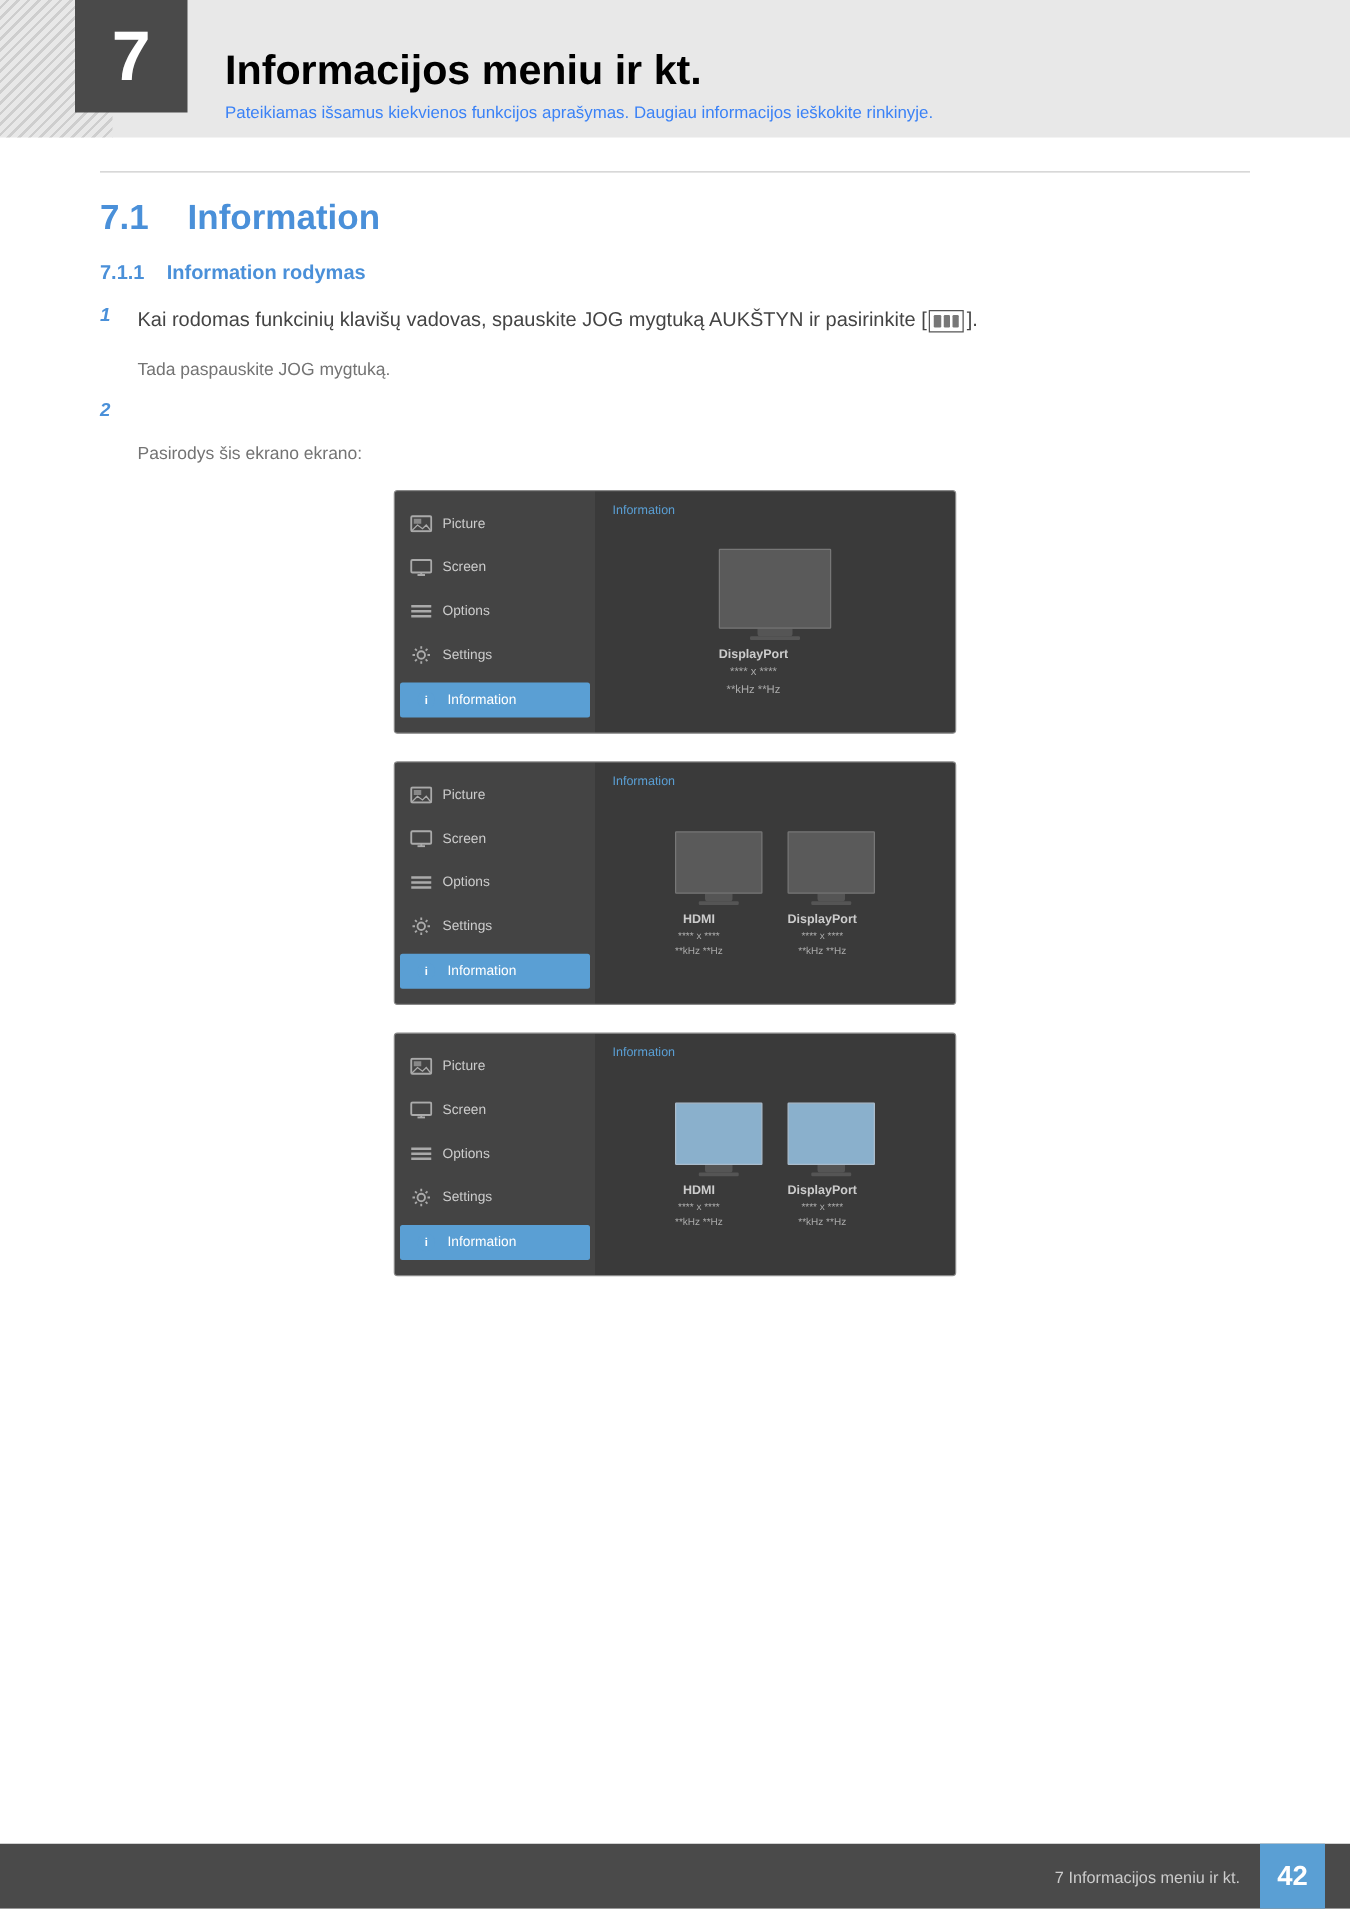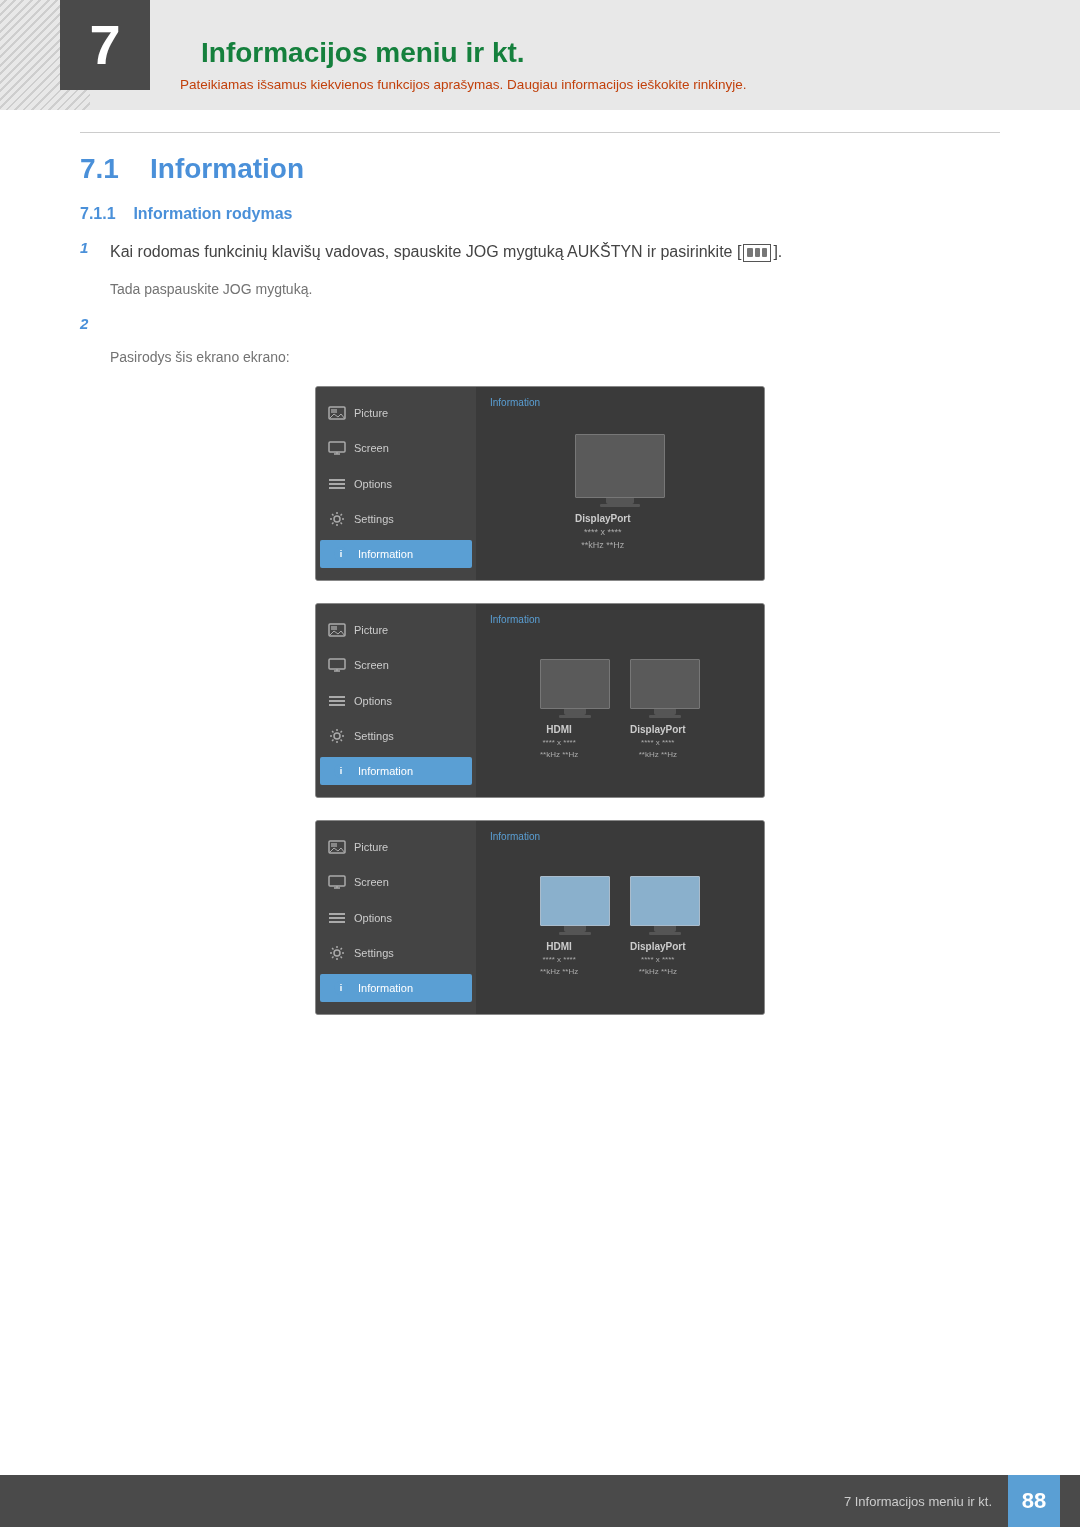--- a/index.html
+++ b/index.html
@@ -64,31 +64,30 @@
       z-index: 1;
     }
 
     
     .chapter-title {
       margin-left: 100px;
       margin-top: 18px;
       margin-bottom: 8px;
     }
     .chapter-title h1 {
-      font-size: 28px;
+      font-size: 33px;
       font-weight: bold;
-      color: #15803d;
+      color: #000000;
       line-height: 1.1;
-      margin-left: 21px;
     }
     .chapter-subtitle {
       margin-left: 100px;
       margin-top: 8px;
       font-size: 13.5px;
-      color: #c2410c;
+      color: #3b82f6;
       margin-bottom: 40px;
     }
 
     
     .section-heading {
       font-size: 28px;
       font-weight: bold;
       color: #4a90d9;
       margin-bottom: 20px;
       margin-top: 10px;
@@ -590,14 +589,14 @@
         </div>
       </div>
     </div>
 
   </div>
 
 </div>
 
 <div class="page-footer">
   <span class="footer-text">7 Informacijos meniu ir kt.</span>
-  <div class="footer-page">88</div>
+  <div class="footer-page">42</div>
 </div>
 
 </body></html>

